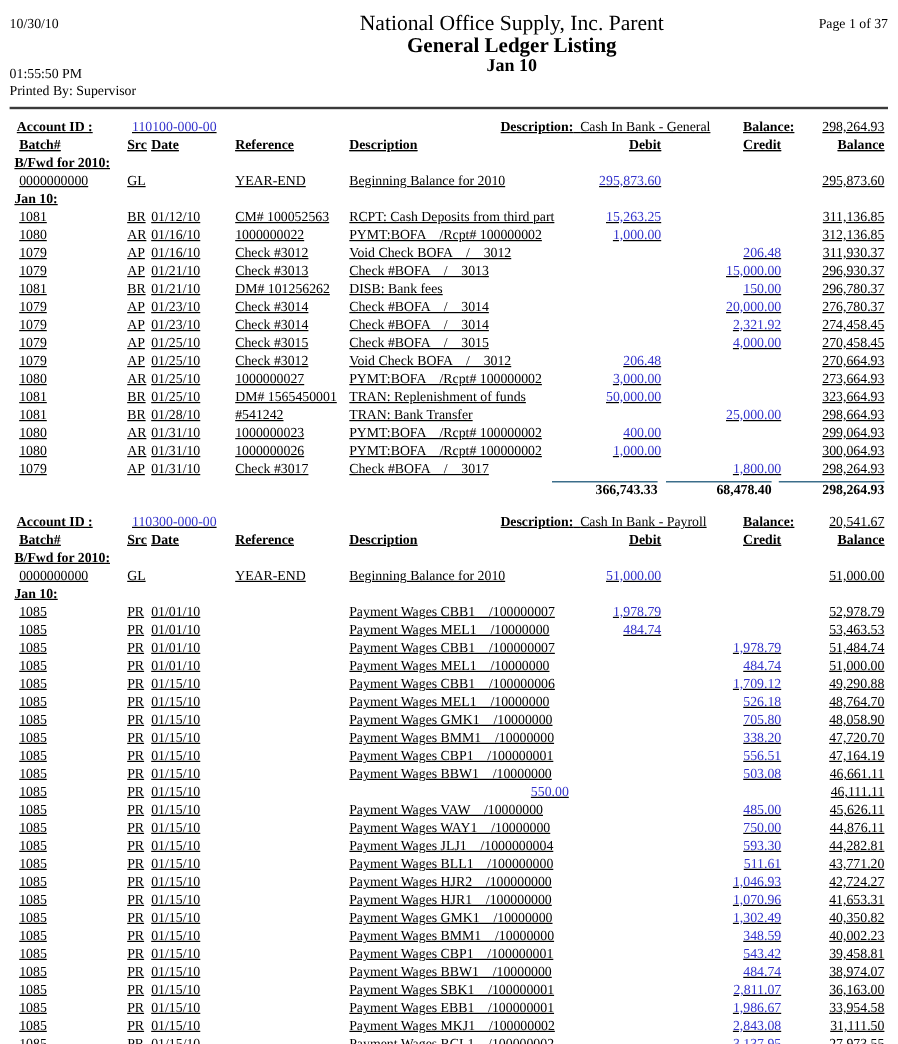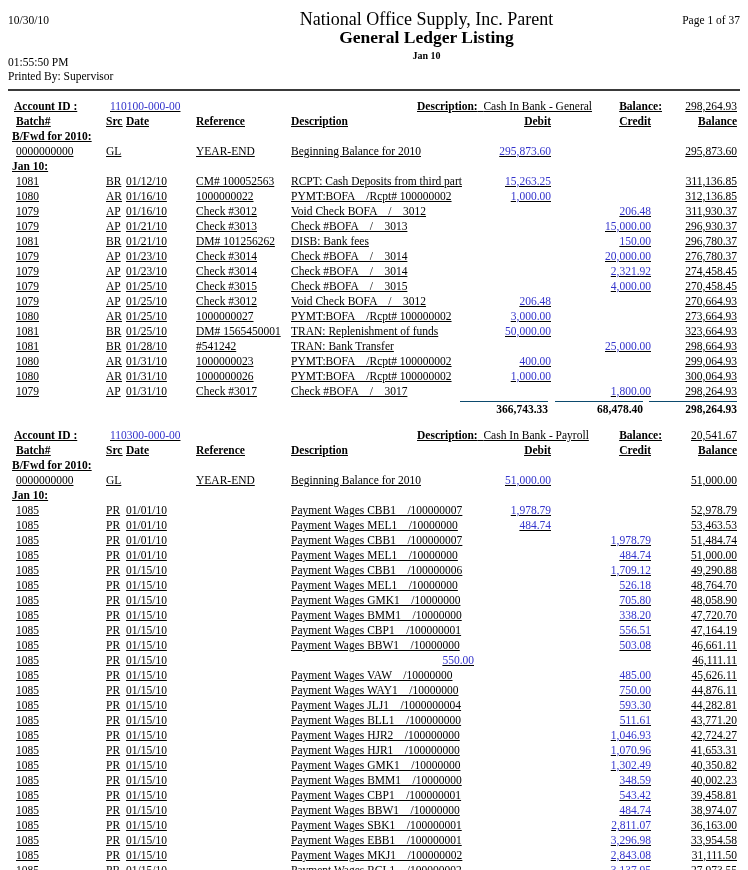--- a/index.html
+++ b/index.html
@@ -9,21 +9,21 @@
   }
   .report{width:748px;height:870px;}
   
   .page-header{display:flex;padding:12px 8px 0 8px;align-items:flex-start;}
   .ph-left{width:215px;}
   .ph-line1{display:flex;gap:26px;height:16px;line-height:16px;flex-direction:column;}
   .ph-line2{height:17px;line-height:17px;margin-top:40px;}
   .ph-center{flex:1;text-align:center;}
   .ph-company{font-weight:normal;font-size:18px;height:15px;line-height:15px;}
   .ph-title{font-weight:bold;font-size:17.5px;height:21px;line-height:21px;}
-  .ph-period{font-weight:bold;font-size:10px;height:15px;line-height:15px;}
+  .ph-period{font-weight:bold;font-size:15px;height:15px;line-height:15px;}
   .ph-right{width:110px;text-align:right;height:16px;line-height:16px;}
   .rule{border-top:2px solid #3a3a3a;margin:4px 8px 0 8px;}
   
   .acct-section{padding:0 8px;text-decoration:underline;}
   .sec1{margin-top:8px;}
   .sec2{margin-top:10px;}
   .acct{display:flex;height:15px;line-height:15px;white-space:pre;}
   .a-label{width:96px;font-weight:bold;padding-left:6px;}
   .a-id{width:307px;color:#3333cc;}
   .a-desc{width:200px;overflow:hidden;}
@@ -149,19 +149,19 @@
         <div class="row entry"><span class="c-batch">1085</span><span class="c-src">PR</span><span class="c-date">01/15/10</span><span class="c-ref"></span><span class="c-desc">Payment Wages WAY1    /10000000</span><span class="c-debit amt"></span><span class="c-credit amt">750.00</span><span class="c-bal">44,876.11</span></div>
         <div class="row entry"><span class="c-batch">1085</span><span class="c-src">PR</span><span class="c-date">01/15/10</span><span class="c-ref"></span><span class="c-desc">Payment Wages JLJ1    /1000000004</span><span class="c-debit amt"></span><span class="c-credit amt">593.30</span><span class="c-bal">44,282.81</span></div>
         <div class="row entry"><span class="c-batch">1085</span><span class="c-src">PR</span><span class="c-date">01/15/10</span><span class="c-ref"></span><span class="c-desc">Payment Wages BLL1    /100000000</span><span class="c-debit amt"></span><span class="c-credit amt">511.61</span><span class="c-bal">43,771.20</span></div>
         <div class="row entry"><span class="c-batch">1085</span><span class="c-src">PR</span><span class="c-date">01/15/10</span><span class="c-ref"></span><span class="c-desc">Payment Wages HJR2    /100000000</span><span class="c-debit amt"></span><span class="c-credit amt">1,046.93</span><span class="c-bal">42,724.27</span></div>
         <div class="row entry"><span class="c-batch">1085</span><span class="c-src">PR</span><span class="c-date">01/15/10</span><span class="c-ref"></span><span class="c-desc">Payment Wages HJR1    /100000000</span><span class="c-debit amt"></span><span class="c-credit amt">1,070.96</span><span class="c-bal">41,653.31</span></div>
         <div class="row entry"><span class="c-batch">1085</span><span class="c-src">PR</span><span class="c-date">01/15/10</span><span class="c-ref"></span><span class="c-desc">Payment Wages GMK1    /10000000</span><span class="c-debit amt"></span><span class="c-credit amt">1,302.49</span><span class="c-bal">40,350.82</span></div>
         <div class="row entry"><span class="c-batch">1085</span><span class="c-src">PR</span><span class="c-date">01/15/10</span><span class="c-ref"></span><span class="c-desc">Payment Wages BMM1    /10000000</span><span class="c-debit amt"></span><span class="c-credit amt">348.59</span><span class="c-bal">40,002.23</span></div>
         <div class="row entry"><span class="c-batch">1085</span><span class="c-src">PR</span><span class="c-date">01/15/10</span><span class="c-ref"></span><span class="c-desc">Payment Wages CBP1    /100000001</span><span class="c-debit amt"></span><span class="c-credit amt">543.42</span><span class="c-bal">39,458.81</span></div>
         <div class="row entry"><span class="c-batch">1085</span><span class="c-src">PR</span><span class="c-date">01/15/10</span><span class="c-ref"></span><span class="c-desc">Payment Wages BBW1    /10000000</span><span class="c-debit amt"></span><span class="c-credit amt">484.74</span><span class="c-bal">38,974.07</span></div>
         <div class="row entry"><span class="c-batch">1085</span><span class="c-src">PR</span><span class="c-date">01/15/10</span><span class="c-ref"></span><span class="c-desc">Payment Wages SBK1    /100000001</span><span class="c-debit amt"></span><span class="c-credit amt">2,811.07</span><span class="c-bal">36,163.00</span></div>
-        <div class="row entry"><span class="c-batch">1085</span><span class="c-src">PR</span><span class="c-date">01/15/10</span><span class="c-ref"></span><span class="c-desc">Payment Wages EBB1    /100000001</span><span class="c-debit amt"></span><span class="c-credit amt">3,296.98</span><span class="c-bal">33,954.58</span></div>
+        <div class="row entry"><span class="c-batch">1085</span><span class="c-src">PR</span><span class="c-date">01/15/10</span><span class="c-ref"></span><span class="c-desc">Payment Wages EBB1    /100000001</span><span class="c-debit amt"></span><span class="c-credit amt">1,986.67</span><span class="c-bal">33,954.58</span></div>
         <div class="row entry"><span class="c-batch">1085</span><span class="c-src">PR</span><span class="c-date">01/15/10</span><span class="c-ref"></span><span class="c-desc">Payment Wages MKJ1    /100000002</span><span class="c-debit amt"></span><span class="c-credit amt">2,843.08</span><span class="c-bal">31,111.50</span></div>
         <div class="row entry"><span class="c-batch">1085</span><span class="c-src">PR</span><span class="c-date">01/15/10</span><span class="c-ref"></span><span class="c-desc">Payment Wages RCL1    /100000002</span><span class="c-debit amt"></span><span class="c-credit amt">3,137.95</span><span class="c-bal">27,973.55</span></div>
       </div>
   </section>
 
 </div>
 
 </body></html>

